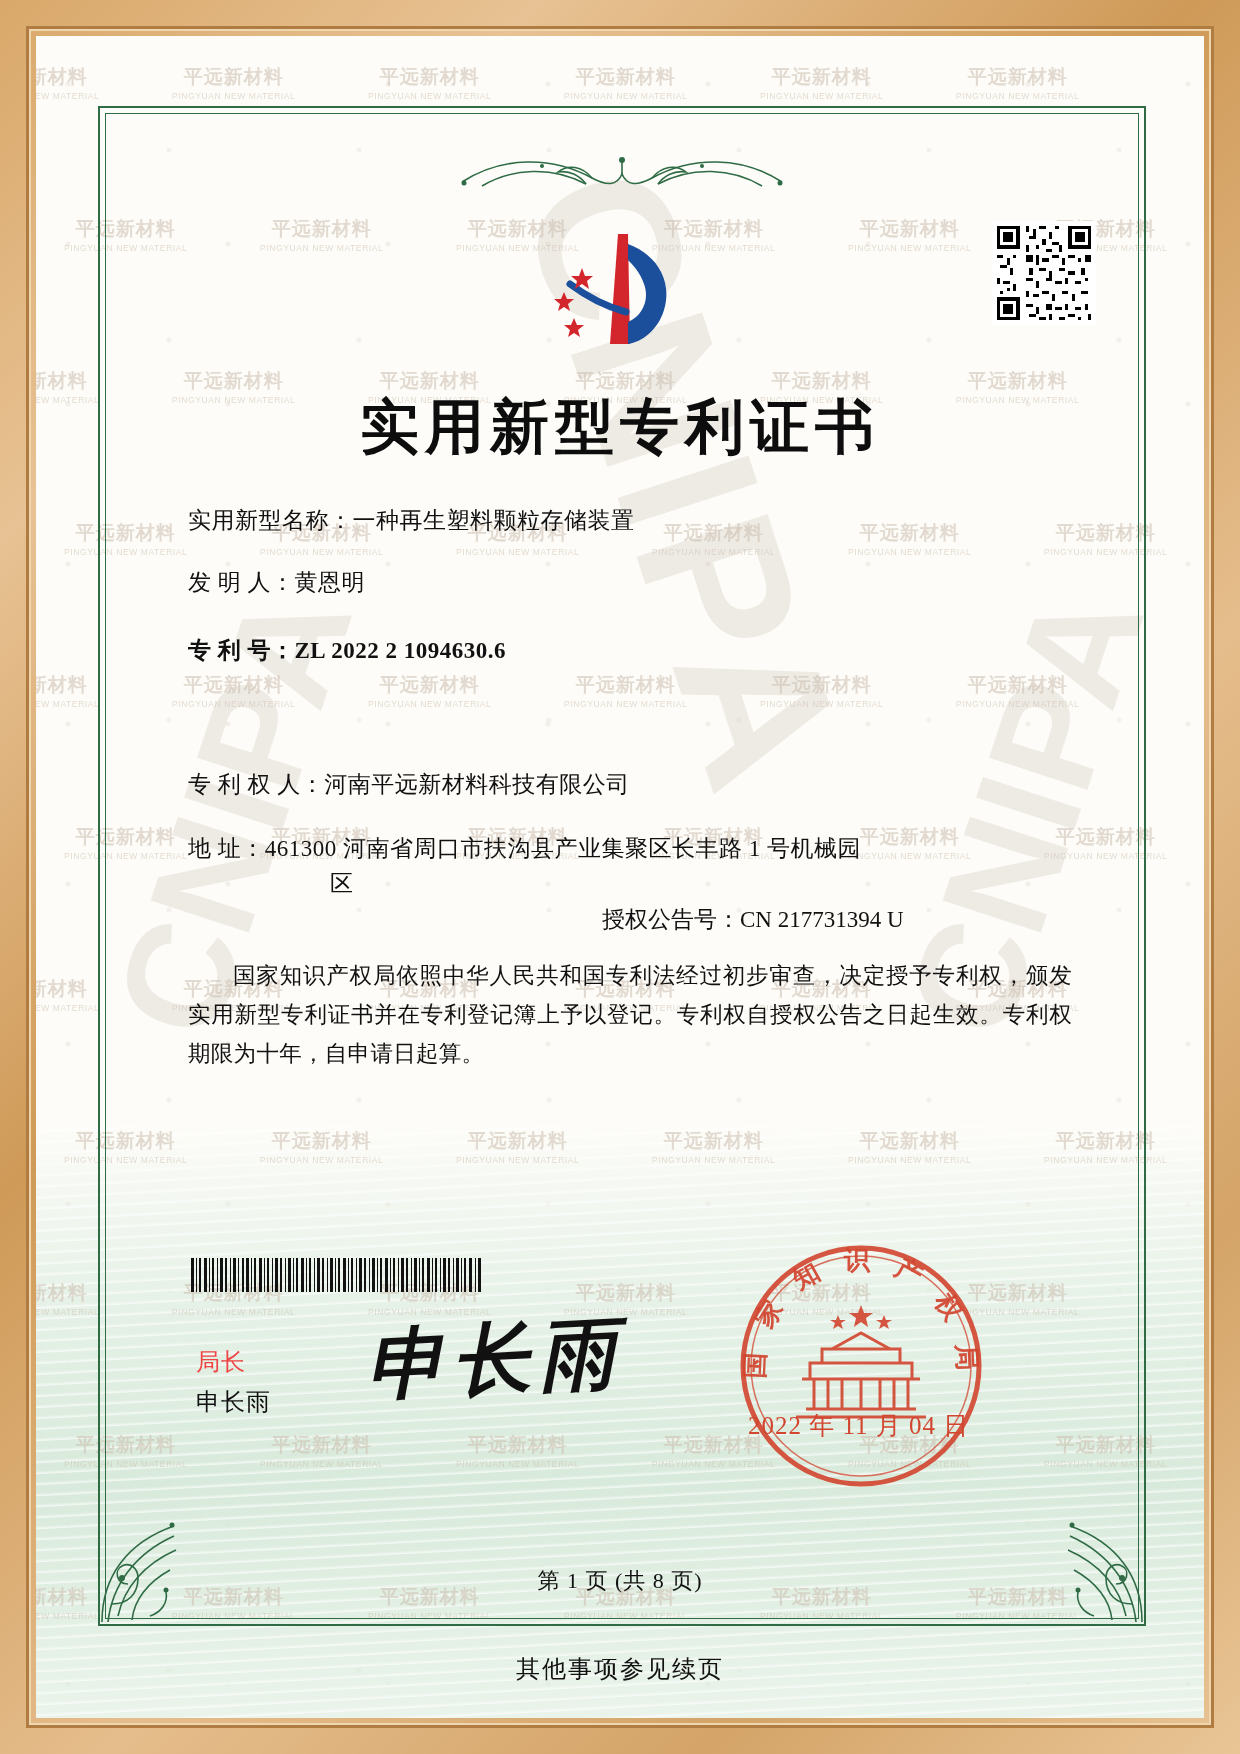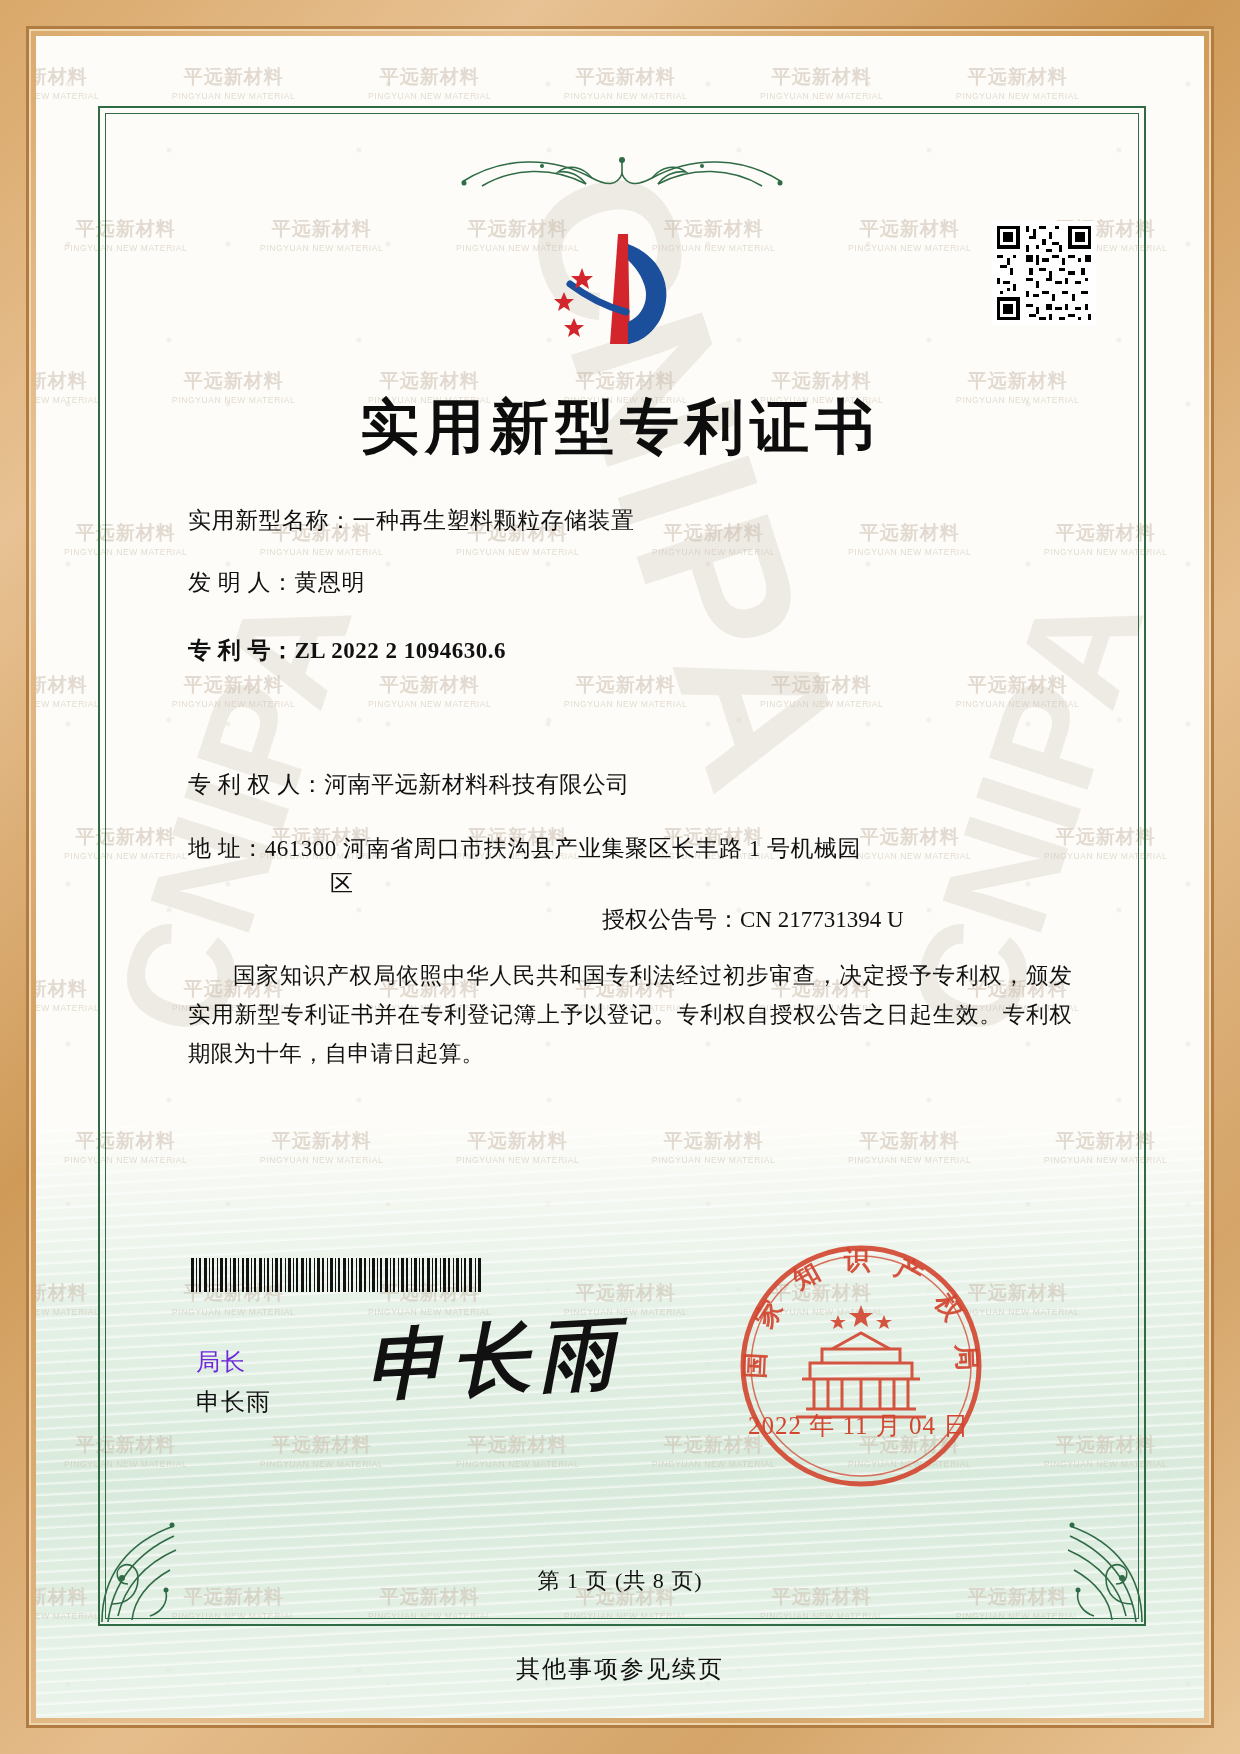--- a/index.html
+++ b/index.html
@@ -266,21 +266,21 @@
     height: 34px;
     z-index: 7;
   }
 
   
   #sig-label1 {
     position: absolute;
     left: 160px;
     top: 1310px;
     font-size: 24px;
-    color: #6d28d9;
+    color: #ef4444;
     letter-spacing: 1px;
   }
   #sig-label2 {
     position: absolute;
     left: 160px;
     top: 1350px;
     font-size: 24px;
     color: #111;
     letter-spacing: 1px;
   }

